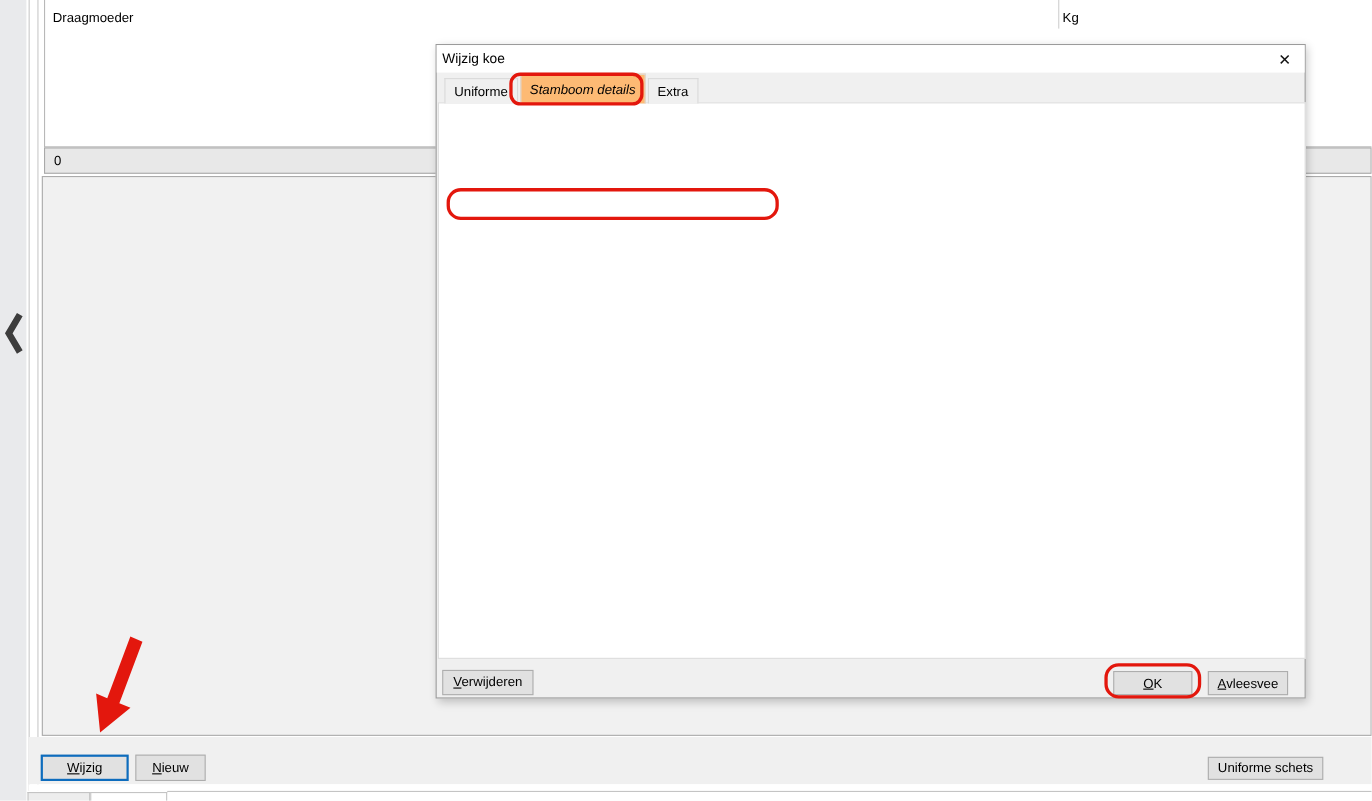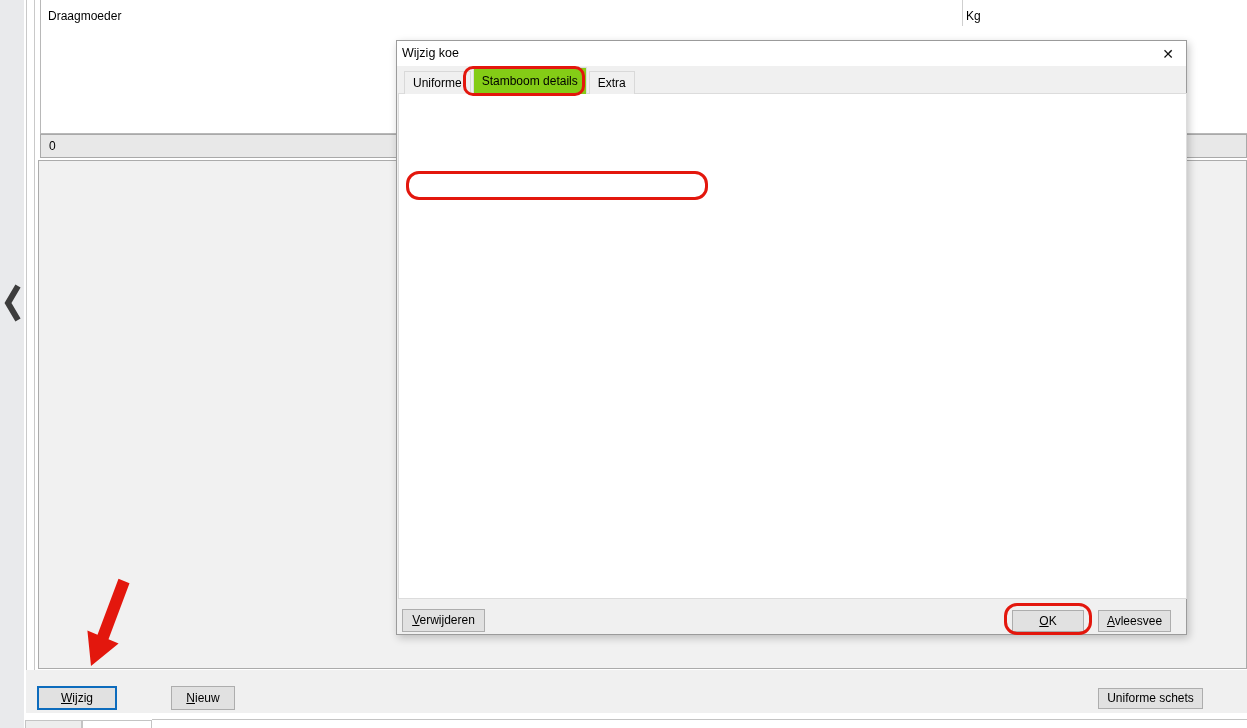--- a/index.html
+++ b/index.html
@@ -25,32 +25,32 @@
 
   .bottom-bar { position:absolute; left:26px; top:670px; width:1221px; height:43px; background:#f0f0f0; }
   .white-strip { position:absolute; left:26px; top:713px; width:1221px; height:6px; background:#fff; }
   .bottom-tabline { position:absolute; left:152px; top:719px; width:1095px; height:1px; background:#c4c4c4; }
   .btab1 { position:absolute; left:25px; top:720px; width:57px; height:8px; background:#ededed; border:1px solid #c4c4c4; border-bottom:none; }
   .btab2 { position:absolute; left:82px; top:720px; width:70px; height:8px; background:#ffffff; border:1px solid #c4c4c4; border-bottom:none; }
 
   .btn { display:inline-block; background:#e1e1e1; border:1px solid #adadad; text-align:center; cursor:pointer; font-size:12px; }
   .ak { text-decoration:underline; }
   #btn-wijzig { position:absolute; left:37px; top:686px; width:80px; height:24px; line-height:20px; border:2px solid #0d6cbd; }
-  #btn-nieuw { position:absolute; left:123px; top:686px; width:64px; height:24px; line-height:22px;margin-left:48px; }
+  #btn-nieuw { position:absolute; left:123px; top:686px; width:64px; height:24px; line-height:22px; }
   #btn-uniforme { position:absolute; left:1098px; top:688px; width:105px; height:21px; line-height:19px; }
 
   
   .dialog { position:absolute; left:396px; top:40px; width:791px; height:595px; background:#f0f0f0; border:1px solid #9b9b9b; box-shadow:2px 3px 8px rgba(0,0,0,0.22); z-index:10; }
   .dlg-titlebar { position:absolute; left:0; top:0; width:100%; height:25px; background:#fff; }
   .dlg-title { position:absolute; left:5px; top:5px; font-size:12.5px; }
   .dlg-close { position:absolute; right:9px; top:4px; width:18px; height:18px; text-align:center; line-height:18px; font-size:14px; color:#111; cursor:pointer; }
 
   .tabstrip { position:absolute; left:7px; top:26px; height:27px; display:flex; align-items:flex-end; z-index:3; }
   .tab { background:#f0f0f0; border:1px solid #d9d9d9; border-bottom:none; height:23px; line-height:22px; padding:0 8px; margin-right:2px; cursor:pointer; }
-  .tab.active { background:#84cc16; border:1px solid #dcdcdc; border-bottom:none; height:27px; line-height:26px; position:relative; z-index:4; }
+  .tab.active { background:#fdba74; border:1px solid #dcdcdc; border-bottom:none; height:27px; line-height:26px; position:relative; z-index:4;font-style:italic; }
 
   .tabpane { position:absolute; left:1px; top:52px; width:789px; height:506px; background:#fff; border:1px solid #dcdcdc; z-index:2; }
 
   .fieldset { position:absolute; border:1px solid #dcdcdc; background:#fff; }
   .legend { position:absolute; top:-8px; left:8px; background:#fff; padding:0 4px; font-size:12px; }
   #fs-diersoort { left:12px; top:62px; width:767px; height:131px; }
   #fs-stamboom  { left:12px; top:204px; width:767px; height:104px; }
   #fs-ras       { left:12px; top:323px; width:767px; height:70px; }
 
   .radio-row { position:absolute; left:21px; height:19px; display:flex; align-items:center; cursor:pointer; }

